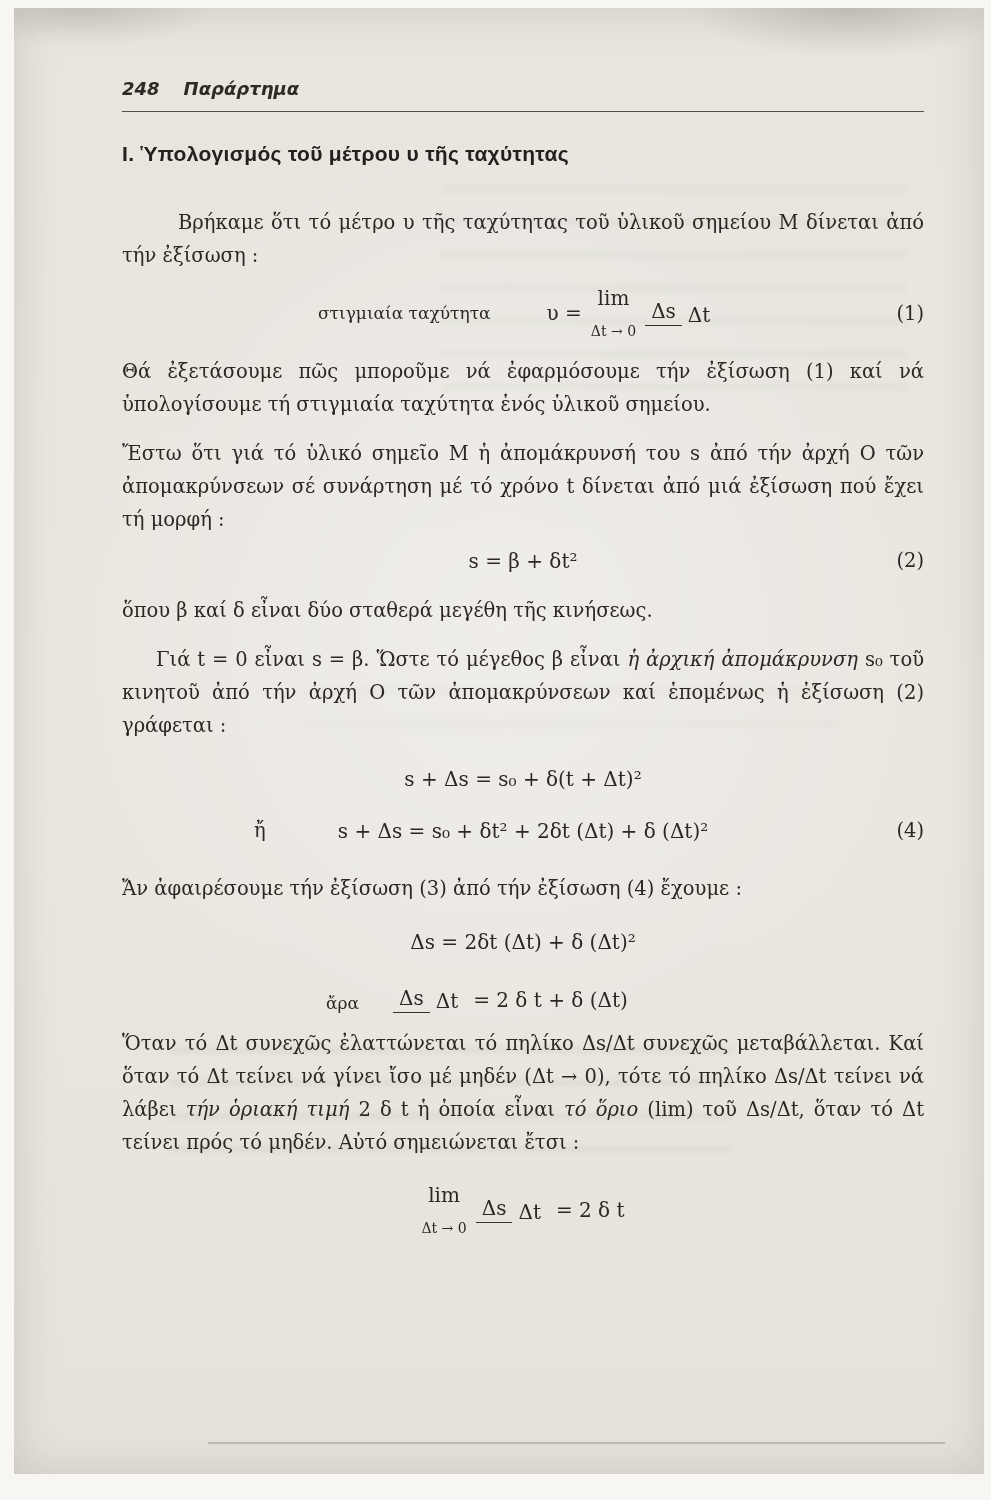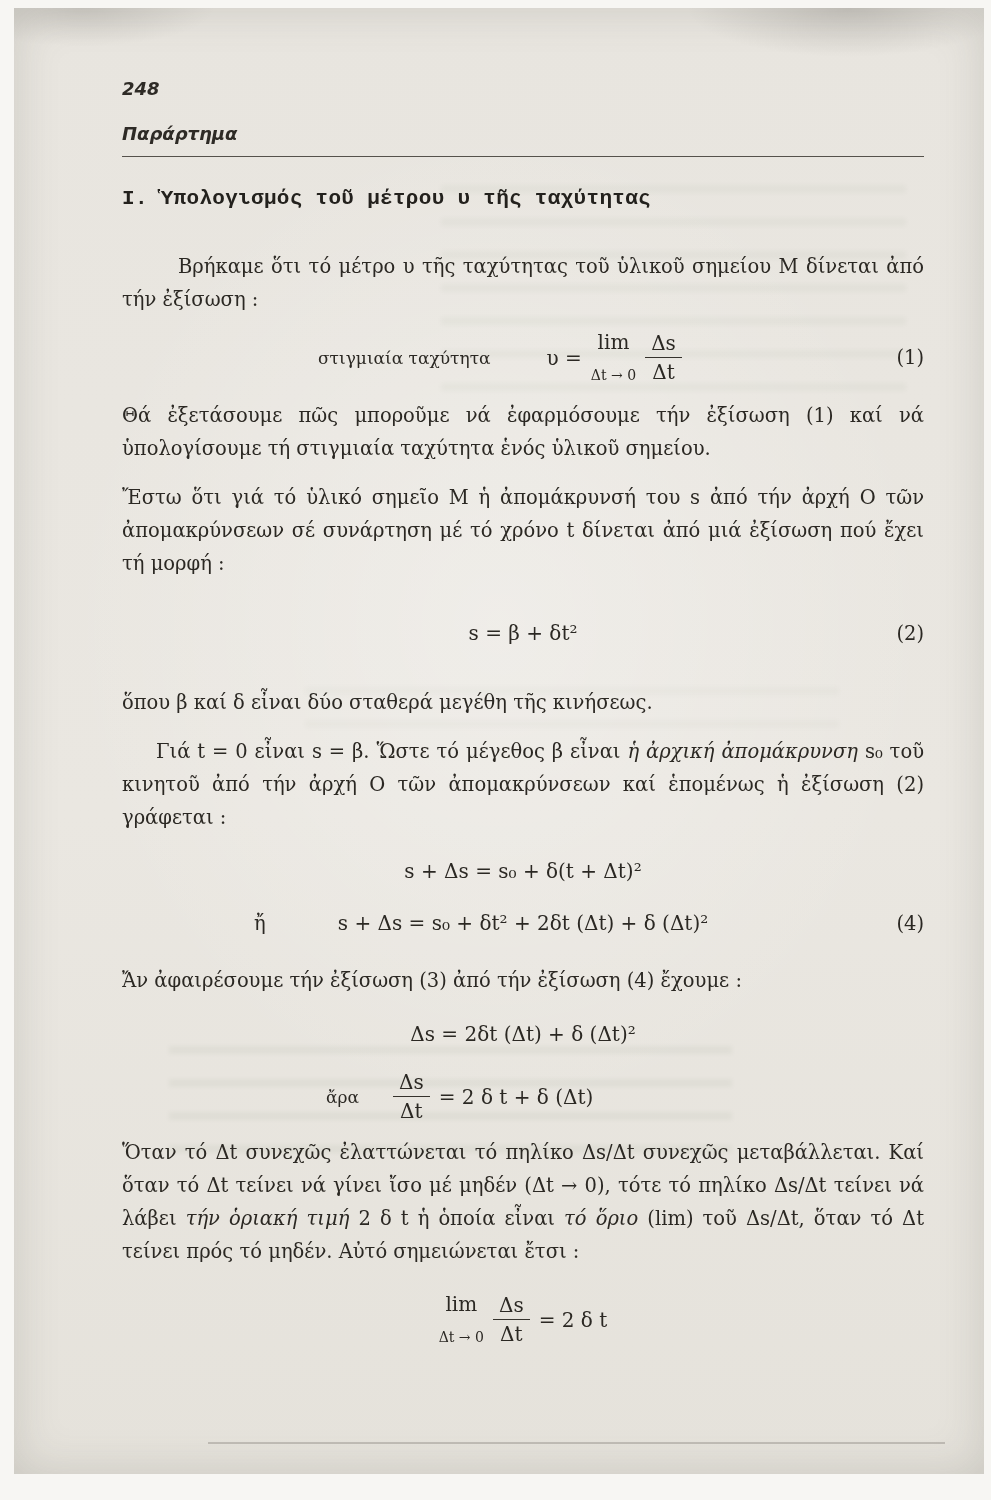--- a/index.html
+++ b/index.html
@@ -39,30 +39,30 @@
     position:relative;
     padding:70px 60px 0 108px;
     color:#2b2823;
   }
 
   
   .pagehead {
     display:flex; align-items:baseline; gap:24px;
     font-family:"DejaVu Sans", sans-serif;
     font-weight:bold; font-style:italic;
-    font-size:18px; color:#2e2b26;flex-direction:column;
+    font-size:18px; color:#2e2b26;
   }
   .headrule {
     margin-top:12px;
     border-top:1.5px solid #55524c;
   }
 
   .title {
     margin-top:30px;
-    font-family:Liberation Mono, monospace;
+    font-family:Liberation Sans, sans-serif;
     font-weight:bold;
     font-size:21px; letter-spacing:.3px;
     color:#23211d;
   }
 
   .para {
     font-size:19.5px; line-height:33px;
     text-align:justify;
     margin-top:16px;
   }
@@ -77,40 +77,40 @@
     display:flex; align-items:center; justify-content:center;
     min-height:34px;
     font-size:20px; color:#2b2823;
   }
   .eqbody { display:inline-flex; align-items:center; gap:9px; white-space:nowrap; }
   .eqnum  { position:absolute; right:0; font-size:19.5px; }
   .eqlabel{ font-size:17px; }
 
   .b-eq1 { margin:16px 0; justify-content:flex-start; padding-left:196px; }
   .b-eq1 .eqbody { margin-left:56px; }
-  .b-eq2 { margin:36px 0; }
+  .b-eq2 { margin:8px 0; }
   .b-eq3 { margin:22px 0; }
   .b-eq4a{ margin:20px 0 0; }
   .b-eq4b{ margin:18px 0; }
   .b-eq5 { margin:20px 0; }
-  .b-eq6 { margin:6px 0 14px; justify-content:flex-start; padding-left:204px; }
+  .b-eq6 { margin:6px 0 14px; justify-content:flex-start; padding-left:204px;align-items:flex-end; }
   .b-eq6 .eqbody { margin-left:34px; }
   .b-eq7 { margin-top:26px; }
   .eqprefix { position:absolute; left:132px; font-size:19.5px; }
 
   
   .limw {
     display:inline-flex; flex-direction:column; align-items:center;
     line-height:1.05; vertical-align:middle;justify-content:center;
   }
   .limw .sub { font-size:14px; margin-top:15px; }
 
   
   .frac {
-    display:inline-flex; flex-direction:column; align-items:center;
+    display:inline-flex; flex-direction:row; align-items:center;
     line-height:1.1; vertical-align:middle;
   }
   .frac .num { padding:0 6px 3px; border-bottom:1.5px solid #35322c; }
   .frac .den { padding:3px 6px 0; }
 </style>
 </head>
 <body>
 
 <div class="scan">
   <div class="ghost g1"></div>

